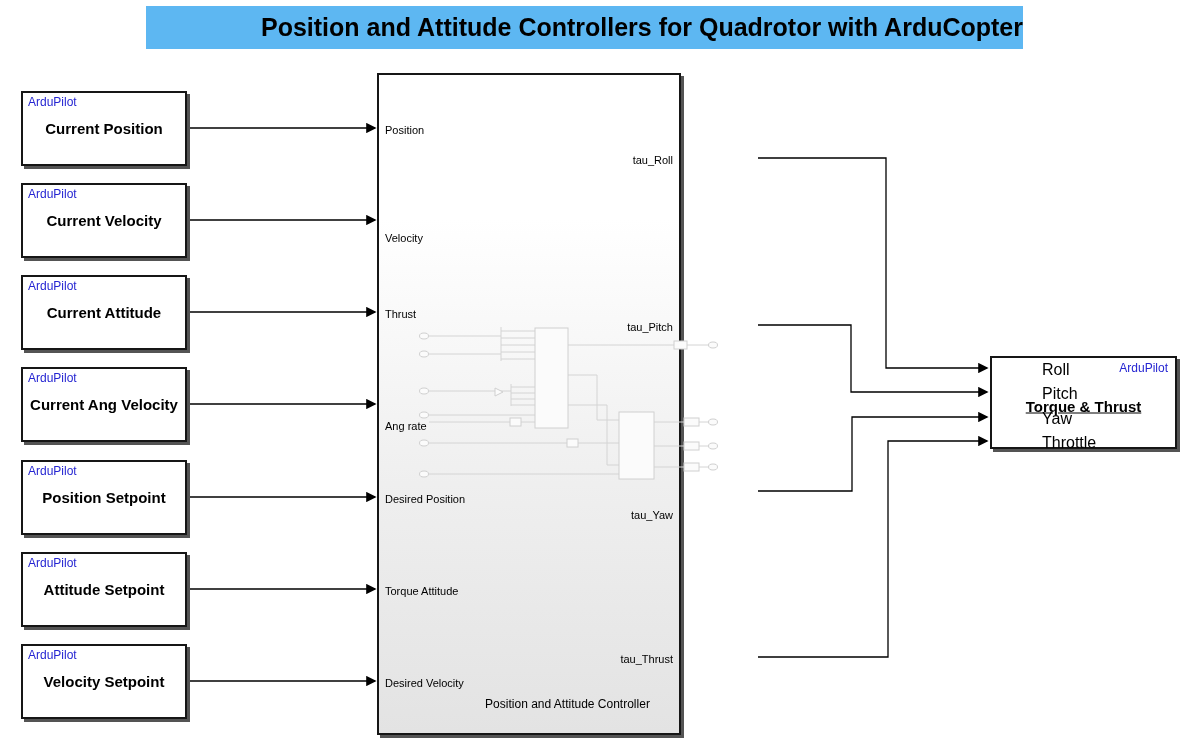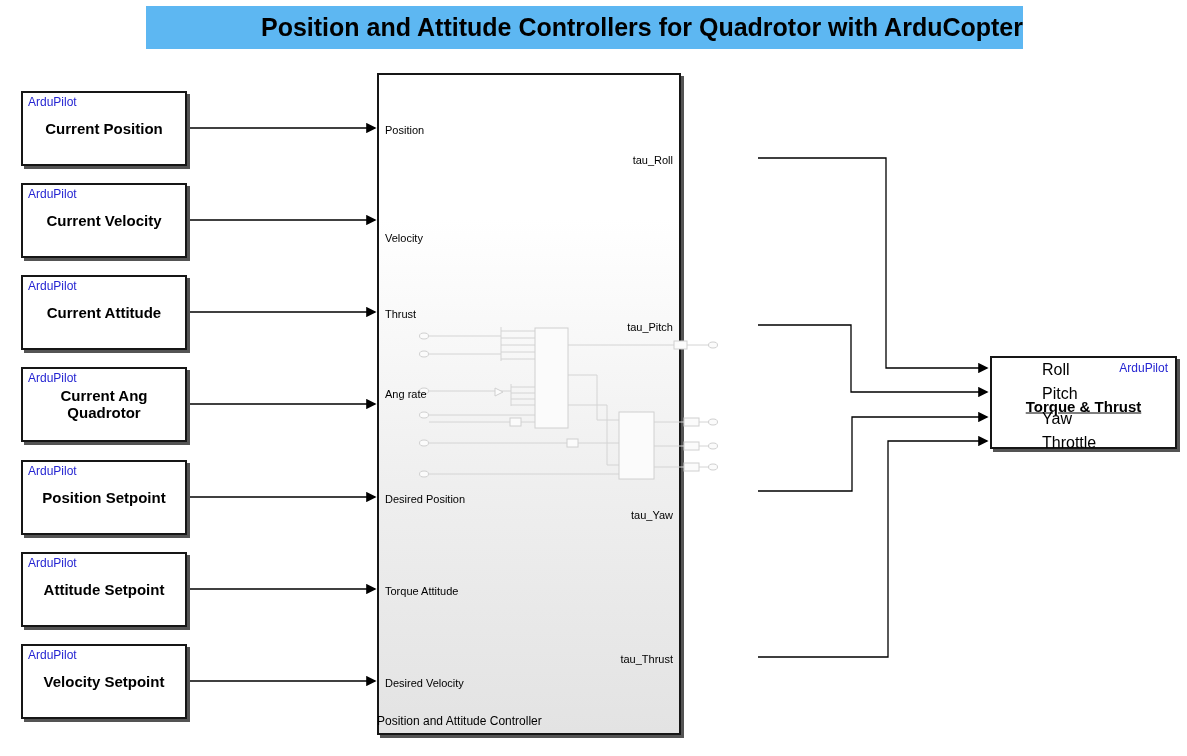--- a/index.html
+++ b/index.html
@@ -16,21 +16,21 @@
   .brand{position:absolute;top:2px;left:5px;font-size:12px;color:#2525d2;}
   .brand-r{position:absolute;top:3px;right:7px;font-size:12px;color:#2525d2;}
   .blk-label{position:absolute;left:0;right:0;top:50%;transform:translateY(-50%);
              text-align:center;font-size:15px;font-weight:bold;color:#000;}
   
   .ctrl{left:377px;top:73px;width:304px;height:662px;border:2px solid #161616;
         box-shadow:3px 3px 0 #545454;box-sizing:border-box;
         background:linear-gradient(180deg,#ffffff 0%,#ffffff 22%,#efefef 62%,#e3e3e3 100%);}
   .port-in{position:absolute;left:6px;font-size:11px;color:#000;line-height:14px;white-space:nowrap;}
   .port-out{position:absolute;right:6px;font-size:11px;color:#000;line-height:14px;white-space:nowrap;text-align:right;padding-left:18px;}
-  .caption{left:377px;top:714px;width:381px;font-size:12px;color:#000;}
+  .caption{left:377px;top:697px;width:381px;text-align:center;font-size:12px;color:#000;}
   
   .torque{left:990px;top:356px;width:187px;height:93px;}
   .torque .blk-label{top:54%;text-decoration:underline;}
   .tport{position:absolute;left:6px;font-size:16px;color:#000;line-height:14px;margin-left:44px;}
   svg{position:absolute;left:0;top:0;}
   .wire{stroke:#000;stroke-width:1.3;fill:none;}
   .pvl{stroke:#d4d4d4;stroke-width:1;fill:none;}
   .pvb{stroke:#d0d0d0;stroke-width:1;fill:#fbfbfb;}
 </style>
 </head>
@@ -66,21 +66,21 @@
 <div class="abs blk src" style="top:182.5px">
   <span class="brand">ArduPilot</span>
   <div class="blk-label">Current Velocity</div>
 </div>
 <div class="abs blk src" style="top:274.5px">
   <span class="brand">ArduPilot</span>
   <div class="blk-label">Current Attitude</div>
 </div>
 <div class="abs blk src" style="top:366.5px">
   <span class="brand">ArduPilot</span>
-  <div class="blk-label">Current Ang Quadrotor</div>
+  <div class="blk-label">Current Ang Velocity</div>
 </div>
 <div class="abs blk src" style="top:459.5px">
   <span class="brand">ArduPilot</span>
   <div class="blk-label">Position Setpoint</div>
 </div>
 <div class="abs blk src" style="top:551.5px">
   <span class="brand">ArduPilot</span>
   <div class="blk-label">Attitude Setpoint</div>
 </div>
 <div class="abs blk src" style="top:643.5px">
@@ -142,21 +142,21 @@
       <ellipse cx="334" cy="270" rx="4.5" ry="3"></ellipse>
       <ellipse cx="334" cy="347" rx="4.5" ry="3"></ellipse>
       <ellipse cx="334" cy="371" rx="4.5" ry="3"></ellipse>
       <ellipse cx="334" cy="392" rx="4.5" ry="3"></ellipse>
     </g>
   </svg>
 
   <div class="port-in" style="top:48px">Position</div>
   <div class="port-in" style="top:156px">Velocity</div>
   <div class="port-in" style="top:232px">Thrust</div>
-  <div class="port-in" style="top:312px">Ang rate</div>
+  <div class="port-in" style="top:344px">Ang rate</div>
   <div class="port-in" style="top:417px">Desired Position</div>
   <div class="port-in" style="top:509px">Torque Attitude</div>
   <div class="port-in" style="top:601px">Desired Velocity</div>
 
   <div class="port-out" style="top:78px">tau_Roll</div>
   <div class="port-out" style="top:245px">tau_Pitch</div>
   <div class="port-out" style="top:433px">tau_Yaw</div>
   <div class="port-out" style="top:577px">tau_Thrust</div>
 </div>
 <div class="abs caption">Position and Attitude Controller</div>

